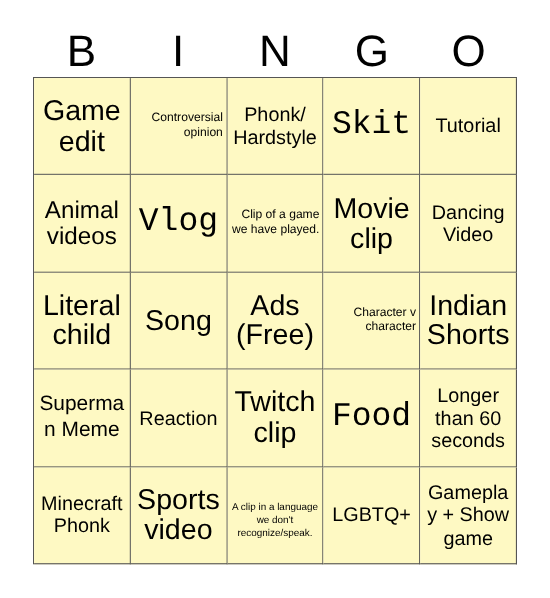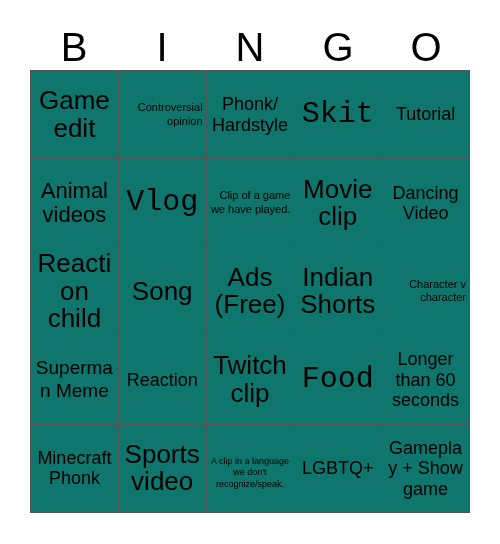--- a/index.html
+++ b/index.html
@@ -58,21 +58,21 @@
   .cell {
     border-right: 1px solid #555;
     border-bottom: 1px solid #555;
     box-sizing: border-box;
     display: flex;
     align-items: center;
     justify-content: center;
     text-align: center;
     padding: 2px 3px;
     overflow: hidden;
-    background: #0f766e;
+    background: #fef9c3;
   }
   .cell-text {
     display: block;
     width: 100%;
     line-height: 1.1;
     color: #000;
     word-wrap: break-word;
     hyphens: none;
   }
   
@@ -125,33 +125,33 @@
         <span class="cell-text">Clip of a game we have played.</span>
       </div>
     <div class="cell sz-xl">
         <span class="cell-text">Movie clip</span>
       </div>
     <div class="cell sz-md">
         <span class="cell-text">Dancing Video</span>
       </div>
 
     <div class="cell sz-xl">
-        <span class="cell-text">Reaction child</span>
+        <span class="cell-text">Literal child</span>
       </div>
     <div class="cell sz-xl">
         <span class="cell-text">Song</span>
       </div>
     <div class="cell sz-xl">
         <span class="cell-text">Ads (Free)</span>
       </div>
+    <div class="cell sz-xs">
+        <span class="cell-text">Character v character</span>
+      </div>
     <div class="cell sz-xl">
         <span class="cell-text">Indian Shorts</span>
-      </div>
-    <div class="cell sz-xs">
-        <span class="cell-text">Character v character</span>
       </div>
 
     <div class="cell sz-sm">
         <span class="cell-text">Superman Meme</span>
       </div>
     <div class="cell sz-md">
         <span class="cell-text">Reaction</span>
       </div>
     <div class="cell sz-xl">
         <span class="cell-text">Twitch clip</span>

